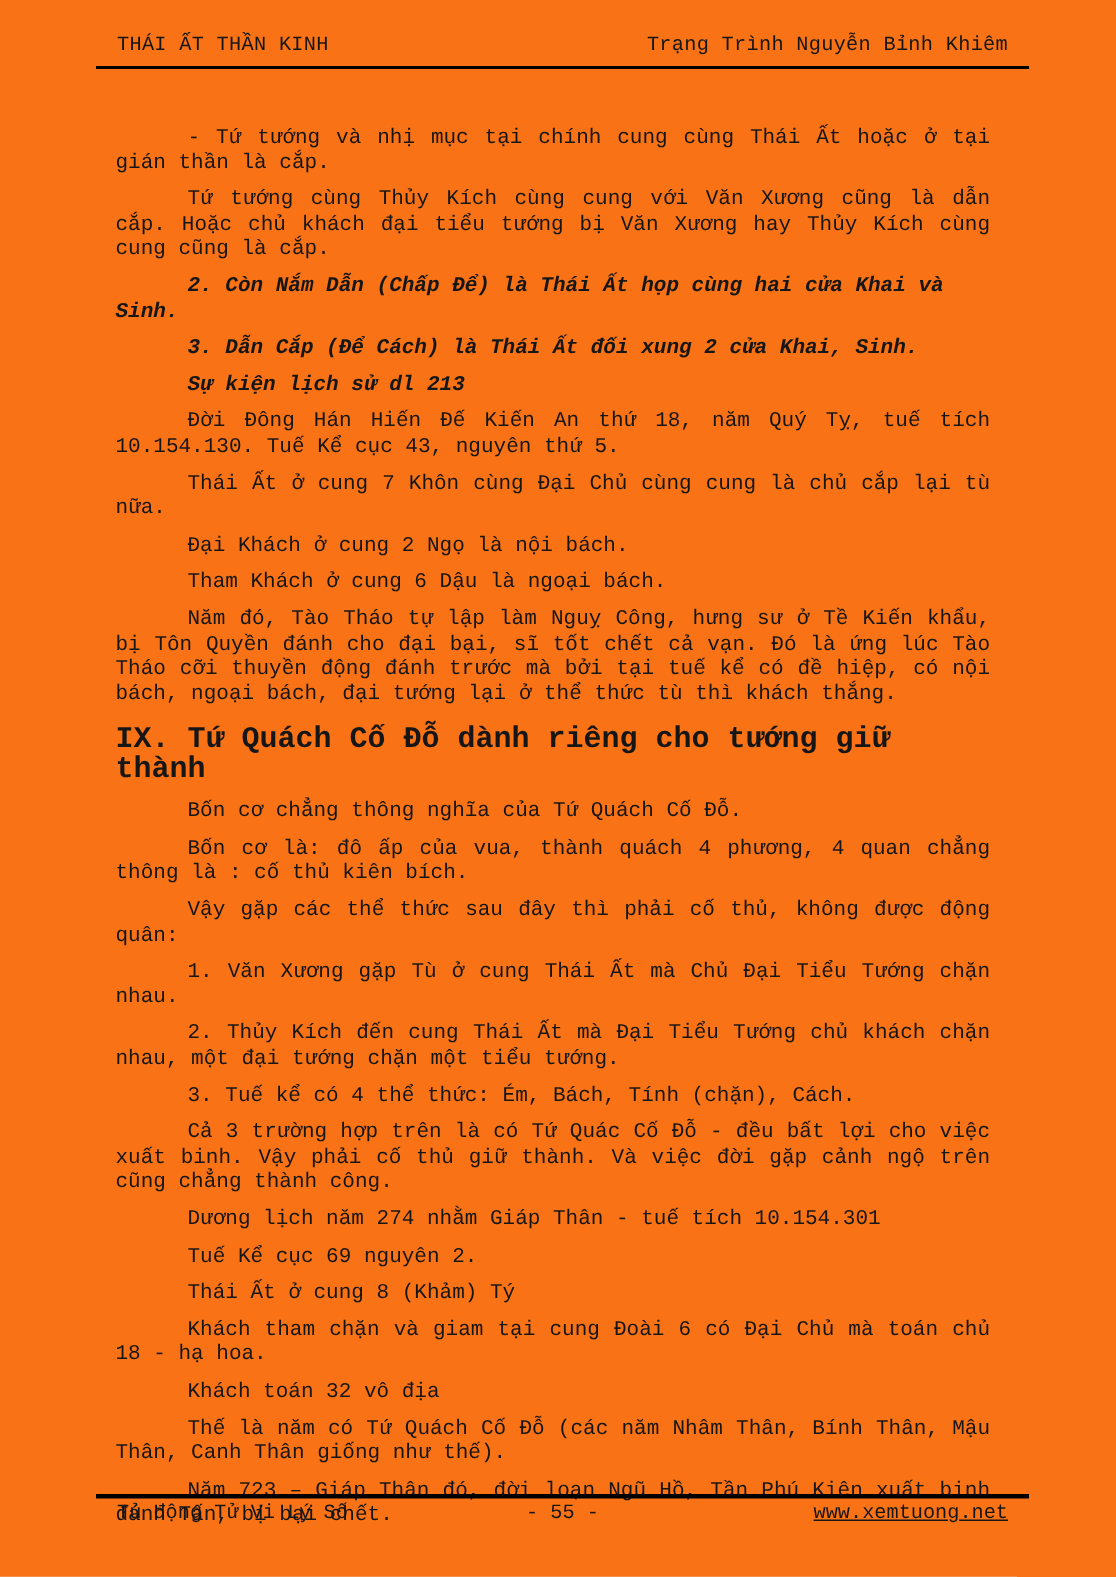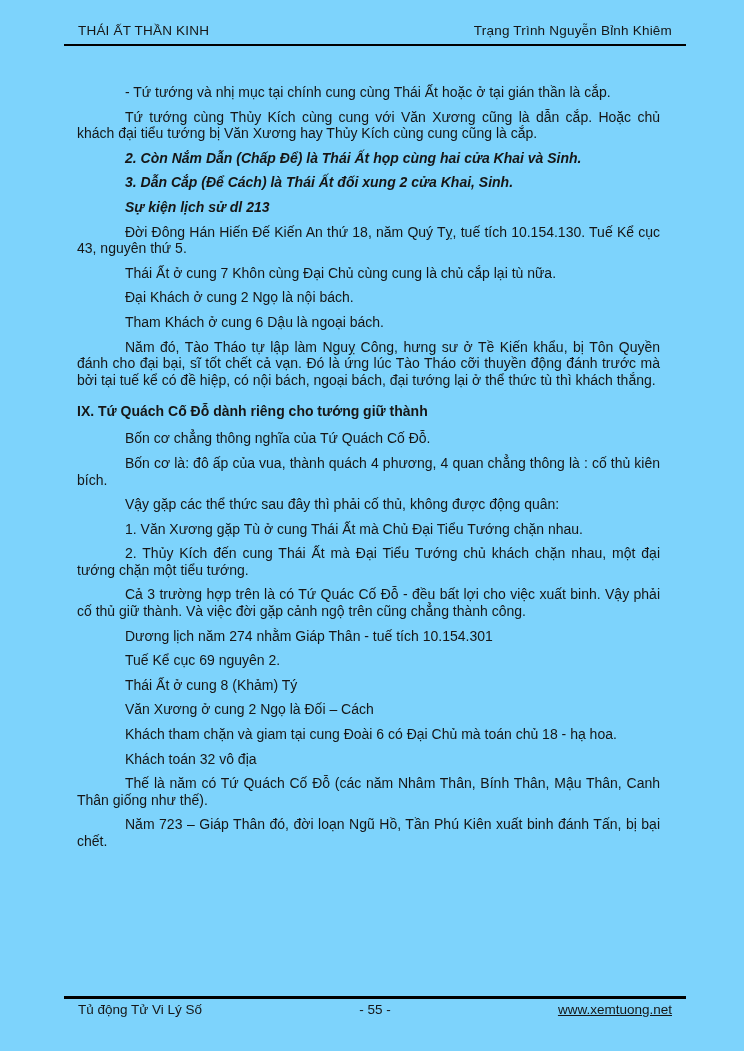--- a/index.html
+++ b/index.html
@@ -4,23 +4,24 @@
 <style>
   html, body { margin: 0; padding: 0; }
   body {
     width: 744px; height: 1051px;
     background: #e9e9e9;
     font-family: "Liberation Sans", sans-serif;
   }
   .page {
     position: relative;
     width: 744px; height: 1051px;
-    background: #7dd3fc;
+    background: #f97316;
     color: #161616;
     overflow: hidden;
+    font-family: Liberation Mono, monospace;
   }
   
   .header {
     position: absolute; top: 23px; left: 64px; right: 58px;
     border-bottom: 2.5px solid #000;
     padding: 0 14px 6px 14px;
     display: flex; justify-content: space-between; align-items: flex-end;
     font-size: 13.5px; letter-spacing: 0.2px;
   }
   
@@ -32,21 +33,21 @@
     font-size: 14px;
     line-height: 16.6px;
     text-align: justify;
     text-indent: 48px;
   }
   .content p.emph {
     font-weight: bold; font-style: italic;
     text-align: left;
   }
   .content h2.section {
-    font-size: 14px; font-weight: bold;
+    font-size: 20px; font-weight: bold;
     margin: 13px 0 9px 0;
     text-indent: 0; line-height: 20px;
   }
   
   .footer {
     position: absolute; top: 996px; left: 64px; right: 58px;
     border-top: 3px solid #000;
     padding: 3px 14px 0 14px;
     display: flex; align-items: flex-start;
     font-size: 13.5px;
@@ -76,25 +77,25 @@
     <p>Thái Ất ở cung 7 Khôn cùng Đại Chủ cùng cung là chủ cắp lại tù nữa.</p>
     <p>Đại Khách ở cung 2 Ngọ là nội bách.</p>
     <p>Tham Khách ở cung 6 Dậu là ngoại bách.</p>
     <p>Năm đó, Tào Tháo tự lập làm Nguỵ Công, hưng sư ở Tề Kiến khẩu, bị Tôn Quyền đánh cho đại bại, sĩ tốt chết cả vạn. Đó là ứng lúc Tào Tháo cỡi thuyền động đánh trước mà bởi tại tuế kể có đề hiệp, có nội bách, ngoại bách, đại tướng lại ở thể thức tù thì khách thắng.</p>
     <h2 class="section">IX. Tứ Quách Cố Đỗ dành riêng cho tướng giữ thành</h2>
     <p>Bốn cơ chẳng thông nghĩa của Tứ Quách Cố Đỗ.</p>
     <p>Bốn cơ là: đô ấp của vua, thành quách 4 phương, 4 quan chẳng thông là : cố thủ kiên bích.</p>
     <p>Vậy gặp các thể thức sau đây thì phải cố thủ, không được động quân:</p>
     <p>1. Văn Xương gặp Tù ở cung Thái Ất mà Chủ Đại Tiểu Tướng chặn nhau.</p>
     <p>2. Thủy Kích đến cung Thái Ất mà Đại Tiểu Tướng chủ khách chặn nhau, một đại tướng chặn một tiểu tướng.</p>
+    <p>3. Tuế kể có 4 thể thức: Ém, Bách, Tính (chặn), Cách.</p>
     <p>Cả 3 trường hợp trên là có Tứ Quác Cố Đỗ - đều bất lợi cho việc xuất binh. Vậy phải cố thủ giữ thành. Và việc đời gặp cảnh ngộ trên cũng chẳng thành công.</p>
     <p>Dương lịch năm 274 nhằm Giáp Thân - tuế tích 10.154.301</p>
     <p>Tuế Kể cục 69 nguyên 2.</p>
     <p>Thái Ất ở cung 8 (Khảm) Tý</p>
-    <p>Văn Xương ở cung 2 Ngọ là Đối – Cách</p>
     <p>Khách tham chặn và giam tại cung Đoài 6 có Đại Chủ mà toán chủ 18 - hạ hoa.</p>
     <p>Khách toán 32 vô địa</p>
     <p>Thế là năm có Tứ Quách Cố Đỗ (các năm Nhâm Thân, Bính Thân, Mậu Thân, Canh Thân giống như thế).</p>
     <p>Năm 723 – Giáp Thân đó, đời loạn Ngũ Hồ, Tần Phú Kiên xuất binh đánh Tấn, bị bại chết.</p>
   </div>
 
   <div class="footer">
     <span class="f-left">Tủ động Tử Vi Lý Số</span>
     <span class="f-center">- 55 -</span>
     <span class="f-right"><span>www.xemtuong.net</span></span>

